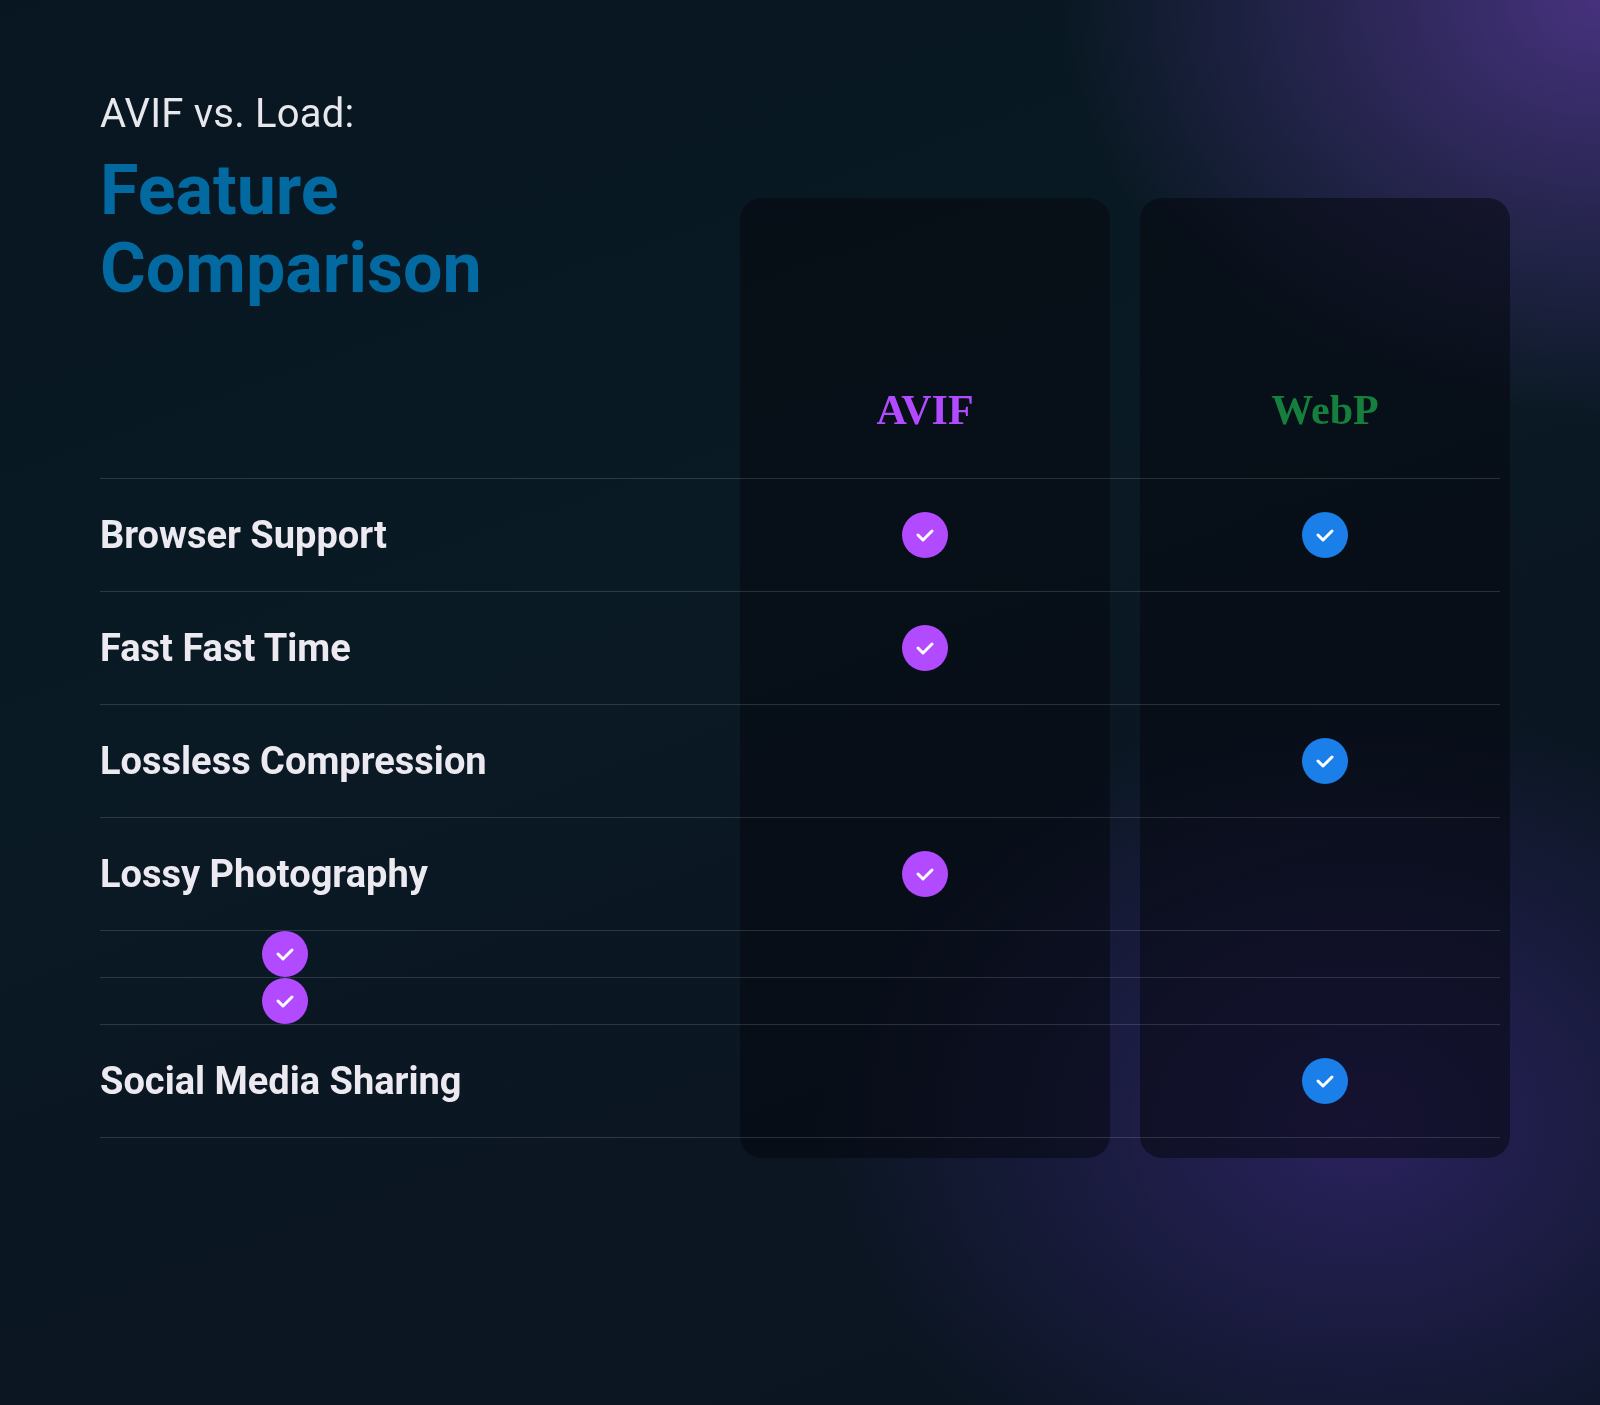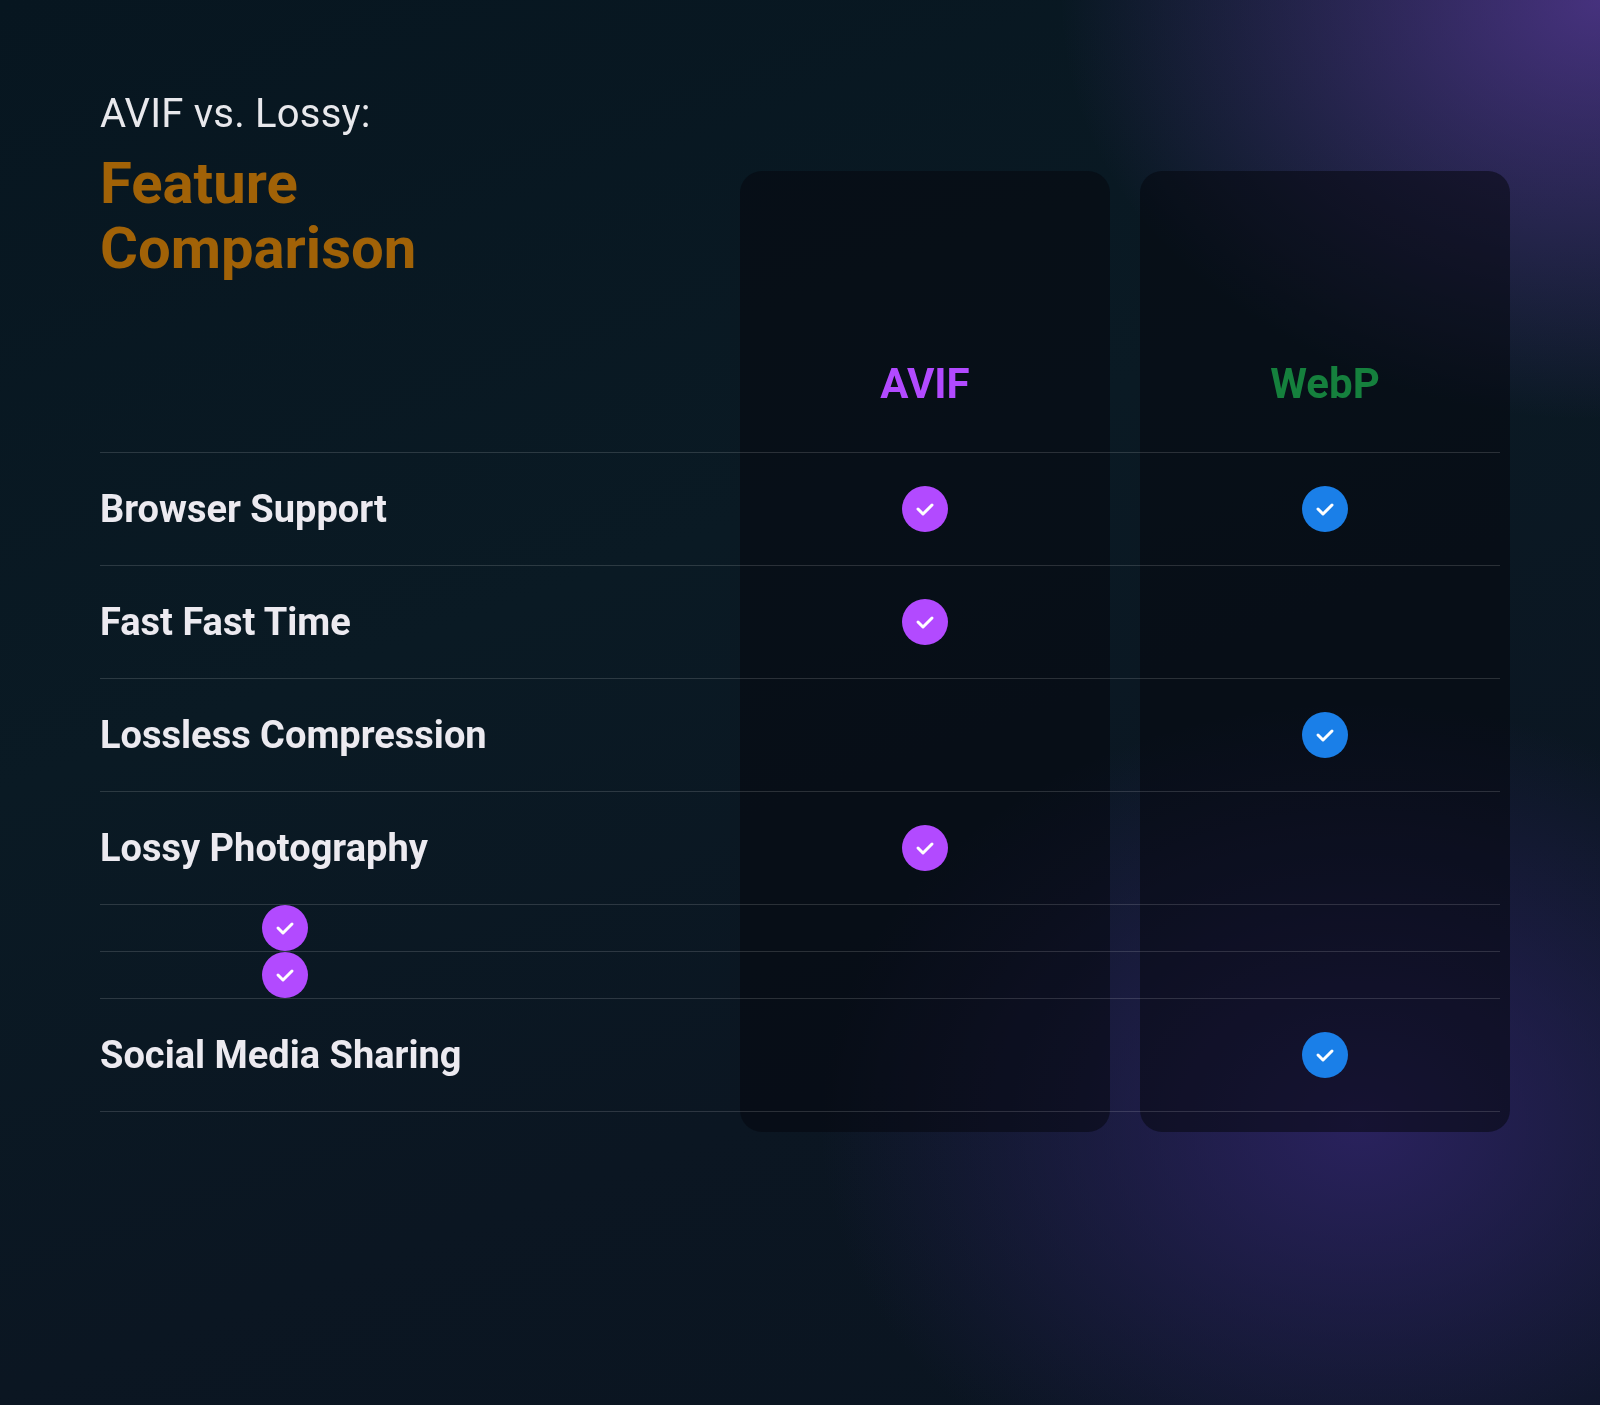--- a/index.html
+++ b/index.html
@@ -21,38 +21,39 @@
   .heading-block {
     margin-bottom: 0;
   }
   .subtitle {
     font-size: 40px;
     font-weight: 400;
     color: #e8e8ec;
     letter-spacing: 0.2px;
   }
   .title {
-    font-size: 58px;
+    font-size: 70px;
     font-weight: 700;
     line-height: 1.12;
-    color: #a16207;
+    color: #0369a1;
     margin-top: 14px;
     max-width: 520px;
   }
   .table {
     margin-top: 30px;
     position: relative;
   }
   .row {
     display: flex;
     align-items: center;
     border-bottom: 1px solid rgba(255,255,255,0.14);
   }
   .row.header-row {
     border-bottom: 1px solid rgba(255,255,255,0.14);
+    font-family: Liberation Serif, serif;
   }
   .cell-label {
     flex: 0 0 640px;
     font-size: 38px;
     font-weight: 700;
     color: #eceaf0;
     padding: 34px 0;
   }
   .cell-col {
     flex: 0 0 370px;
@@ -109,21 +110,21 @@
   .table, .row { position: relative; z-index: 1; }
   .header-row .cell-label { padding: 0; }
   .header-row { border-bottom: 1px solid rgba(255,255,255,0.14); }
   .header-row .cell-col { padding: 48px 0 44px 0; }
 </style>
 </head>
 <body>
 
 <div class="wrap">
   <div class="heading-block">
-    <div class="subtitle">AVIF vs. Lossy:</div>
+    <div class="subtitle">AVIF vs. Load:</div>
     <div class="title">Feature Comparison</div>
   </div>
 
   <div class="table">
     <div class="panels">
       <div class="panel"></div>
       <div class="panel-gap"></div>
       <div class="panel"></div>
     </div>
 

